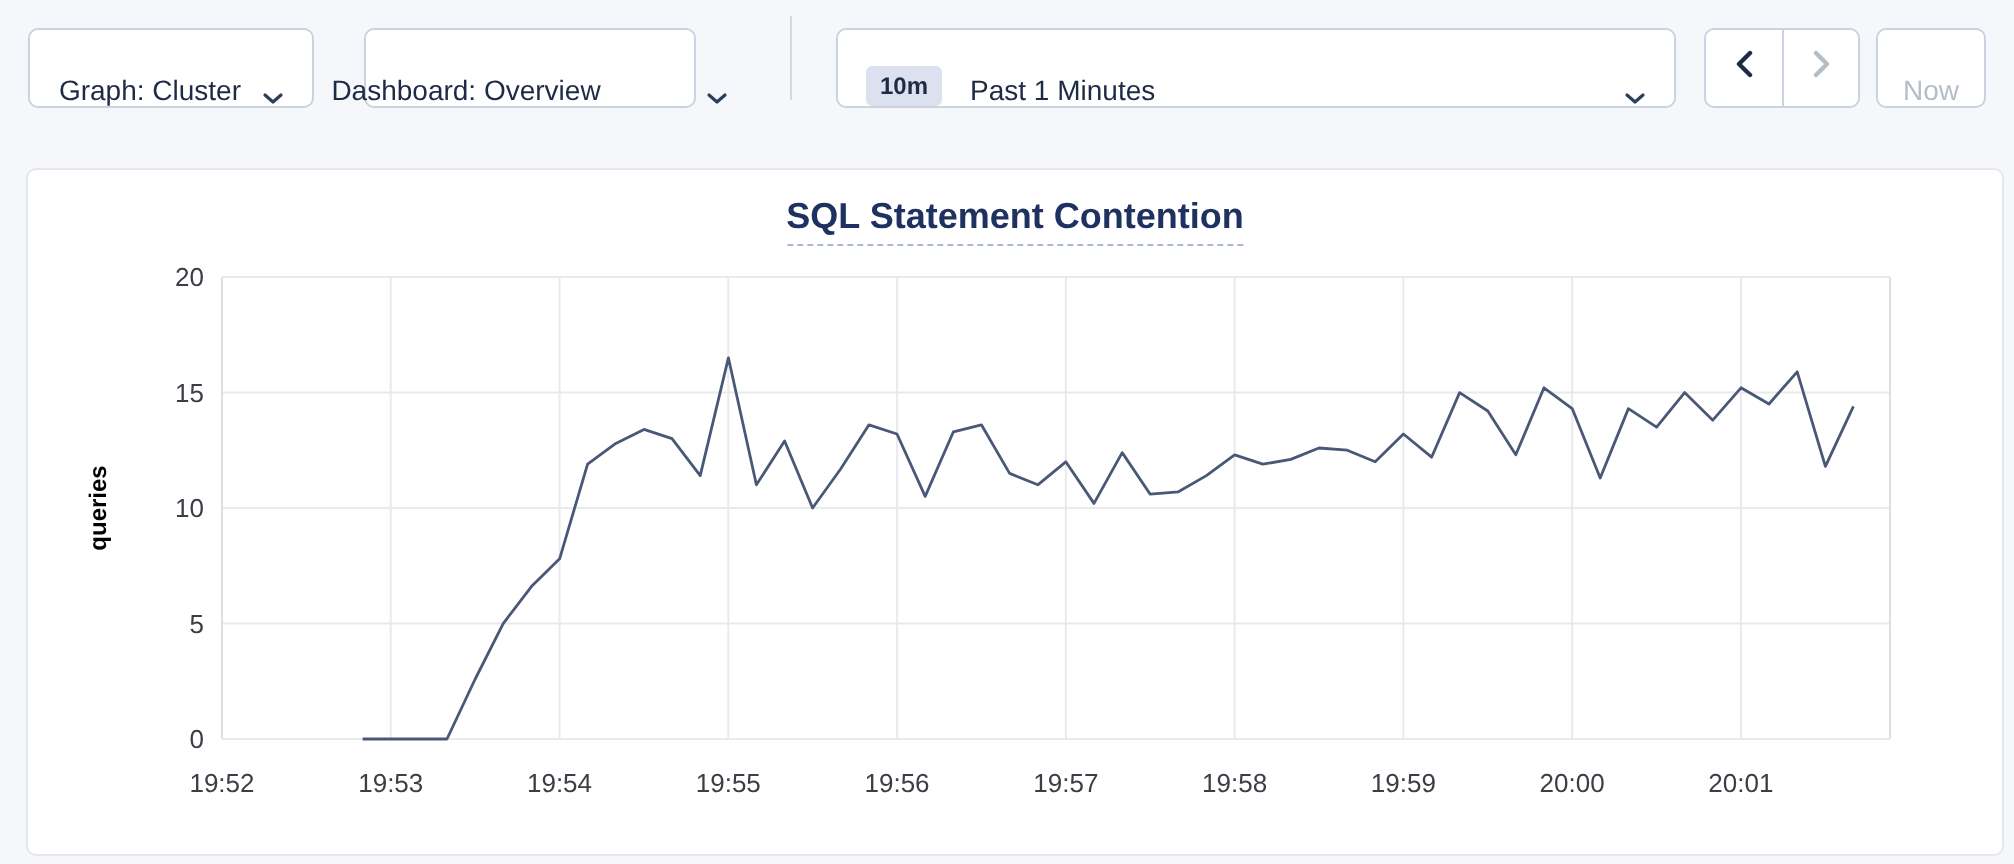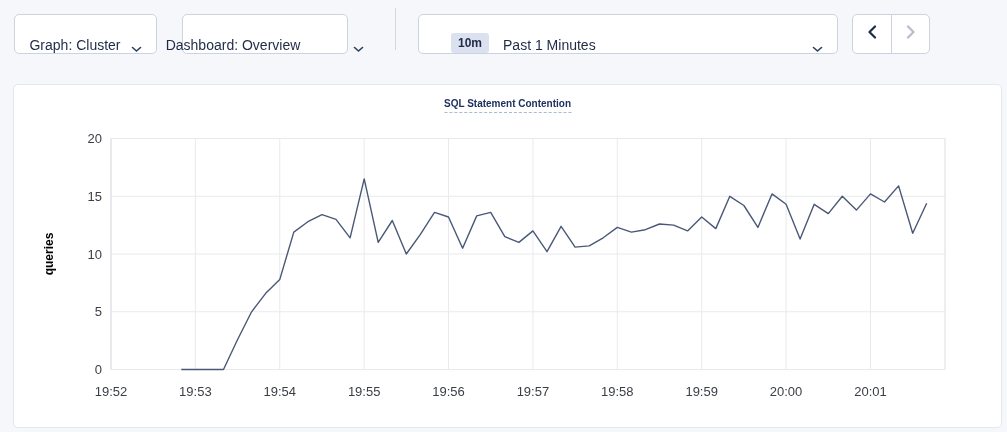--- a/index.html
+++ b/index.html
@@ -29,21 +29,20 @@
   .vdivider {
     position:absolute; left:395px; top:8px; width:1px; height:42px;
     background:#d3d7df;
   }
   #time-picker { left:418px; width:420px; justify-content:flex-start; padding:0 14px; }
   .badge {
     background:#dbe1ee; color:#1f2a47;
     font-size:12px; font-weight:bold;
     padding:3px 7px; border-radius:3px;
     margin-right:14px;
-    margin-left:18px;
   }
   #time-picker .chev { margin-left:auto; }
   .arrow-group {
     position:absolute; left:852px; top:14px; width:78px; height:40px;
     background:#fff; border:1px solid #ccd3e0; border-radius:5px;
     display:flex;
   }
   .arrow-cell {
     width:50%; height:100%;
     display:flex; align-items:center; justify-content:center;
@@ -53,21 +52,21 @@
   #now-btn { left:938px; width:55px; color:#b6bdca; cursor:default; }
   
   .card {
     position:absolute; left:13px; top:84px; width:989px; height:344px;
     background:#ffffff;
     border:1px solid #e4e7ee;
     border-radius:5px;
   }
   .chart-title {
     position:absolute; left:50%; top:13px; transform:translateX(-50%);
-    font-size:10px; font-weight:bold; color:#1f3160;
+    font-size:18px; font-weight:bold; color:#1f3160;
     border-bottom:1px dashed #a9b8d4;
     padding-bottom:3px;
     white-space:nowrap;
     cursor:help;
   }
   svg.chart { position:absolute; left:0; top:0; }
   svg .grid  { stroke:#e9eaee; stroke-width:1; }
   svg .frame { stroke:#dcdee4; stroke-width:1; }
   svg .series { fill:none; stroke:#4a5878; stroke-width:1.4; stroke-linejoin:round; }
   svg text.tick { font-family:"Liberation Sans", sans-serif; font-size:13px; fill:#3a3e45; }
@@ -122,20 +121,23 @@
     </div>
     <div class="arrow-cell" aria-disabled="true">
       <span>
         <svg width="10" height="14" viewBox="0 0 10 14">
             <path d="M2 1.5 L7.5 7 L2 12.5" fill="none" stroke="#b6bdca" stroke-width="2.2" stroke-linecap="round" stroke-linejoin="round"></path>
           </svg>
       </span>
     </div>
   </div>
 
+  <div class="btn" id="now-btn" aria-disabled="true">
+    <span class="lbl">Now</span>
+  </div>
 
 </div>
 
 <div class="card">
   <div class="chart-title">SQL Statement Contention</div>
   <svg class="chart" width="989" height="344" viewBox="13 84 989 344">
       <line x1="110" x2="944" y1="368.5" y2="368.5" class="grid"></line>
       <text x="101" y="373" class="tick ytick">0</text>
       <line x1="110" x2="944" y1="310.75" y2="310.75" class="grid"></line>
       <text x="101" y="315.25" class="tick ytick">5</text>

